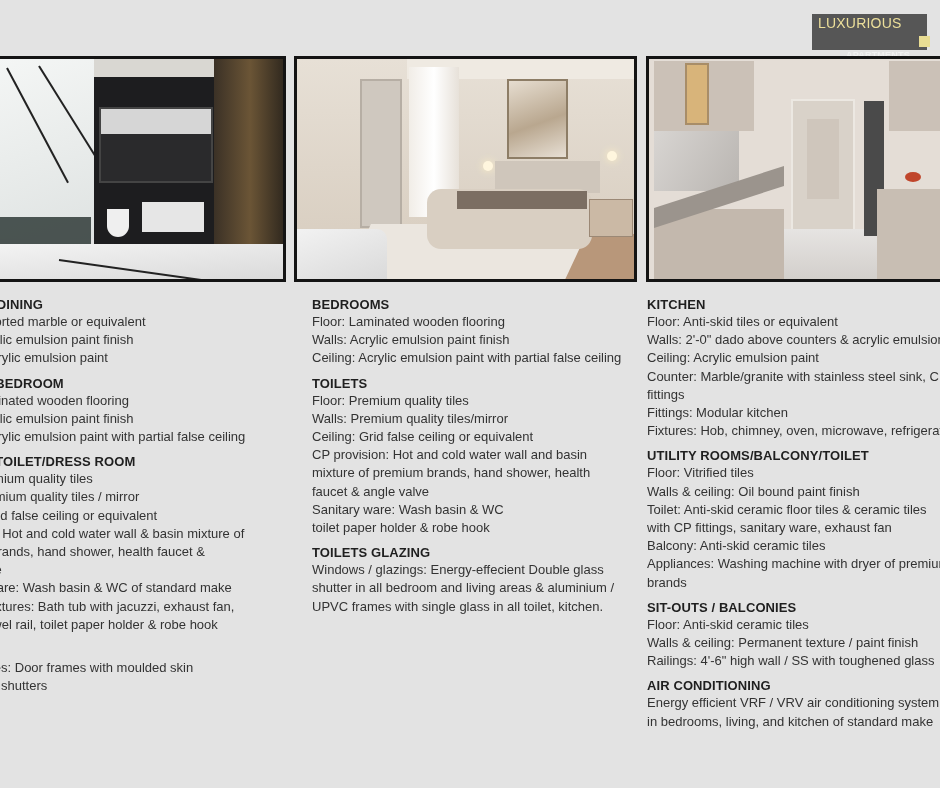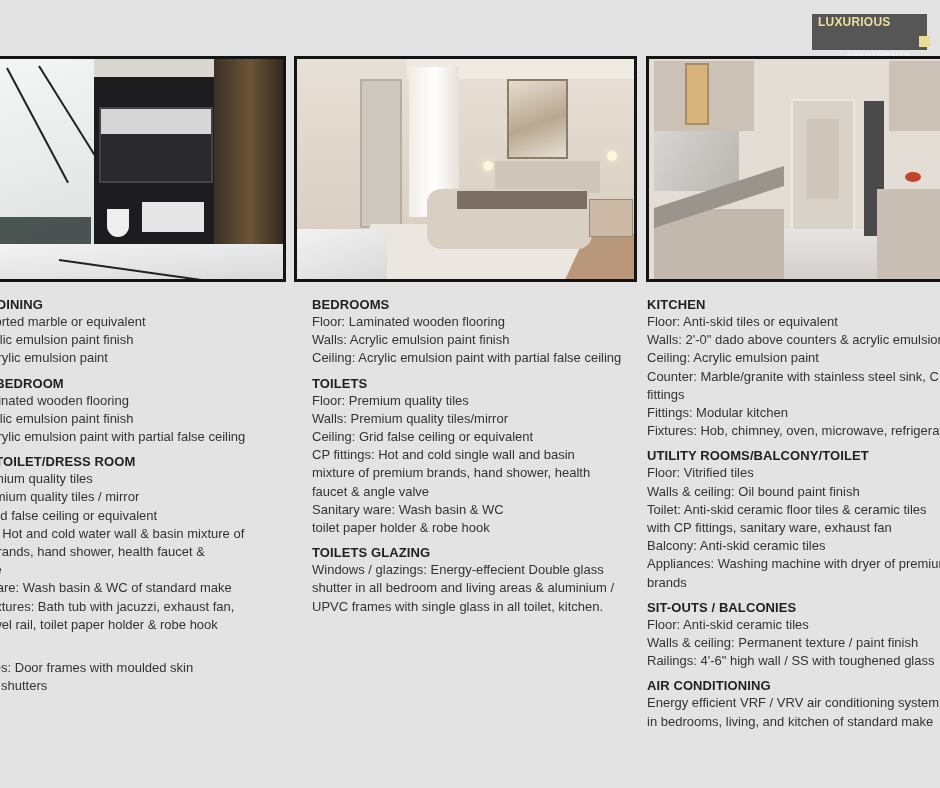--- a/index.html
+++ b/index.html
@@ -12,21 +12,21 @@
   .title {
     position: absolute; left: 0; width: 934px; top: 12px;
     text-align: center; font-size: 25px; letter-spacing: 0.3px;
     color: #1d1d1d; font-weight: 400; margin-top: 42px;
   }
   .logo {
     position: absolute; left: 812px; top: 14px; width: 115px; height: 36px;
     background: #565656; box-sizing: border-box; padding-top: 2px;
   }
   .logo .l1 {
-    position: absolute; left: 6px; top: 1px; font-size: 12px; font-weight: 700;
+    position: absolute; left: 6px; top: 1px; font-size: 14px; font-weight: 400;
     color: #ecdf9a; letter-spacing: 0.2px;
   }
   .logo .l2 {
     position: absolute; left: 34px; top: 36px; font-size: 9px; font-weight: 700;
     color: #f0f0f0; letter-spacing: 0.2px;
   }
   .logo .sq {
     position: absolute; left: 107px; top: 22px; width: 11px; height: 11px;
     background: #e9dd93; font-size: 6px; color: #bba; text-align: center; line-height: 11px;
   }
@@ -185,21 +185,21 @@
     <h3>BEDROOMS</h3>
     <p>Floor: Laminated wooden flooring</p>
     <p>Walls: Acrylic emulsion paint finish</p>
     <p>Ceiling: Acrylic emulsion paint with partial false ceiling</p>
   </div>
   <div class="sec">
     <h3>TOILETS</h3>
     <p>Floor: Premium quality tiles</p>
     <p>Walls: Premium quality tiles/mirror</p>
     <p>Ceiling: Grid false ceiling or equivalent</p>
-    <p>CP fittings: Hot and cold single wall and basin</p>
+    <p>CP provision: Hot and cold water wall and basin</p>
     <p>mixture of premium brands, hand shower, health</p>
     <p>faucet &amp; angle valve</p>
     <p>Sanitary ware: Wash basin &amp; WC</p>
     <p>toilet paper holder &amp; robe hook</p>
   </div>
   <div class="sec">
     <h3>TOILETS GLAZING</h3>
     <p>Windows / glazings: Energy-effecient Double glass</p>
     <p>shutter in all bedroom and living areas &amp; aluminium /</p>
     <p>UPVC frames with single glass in all toilet, kitchen.</p>

